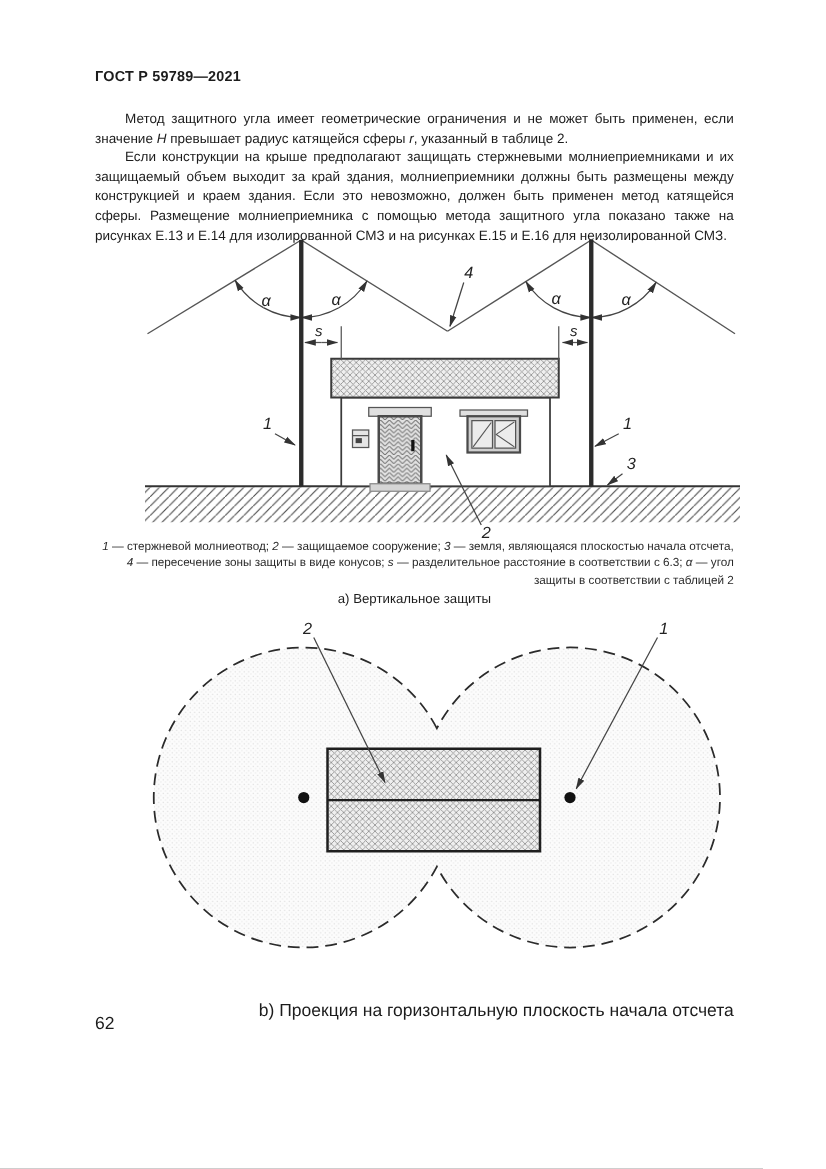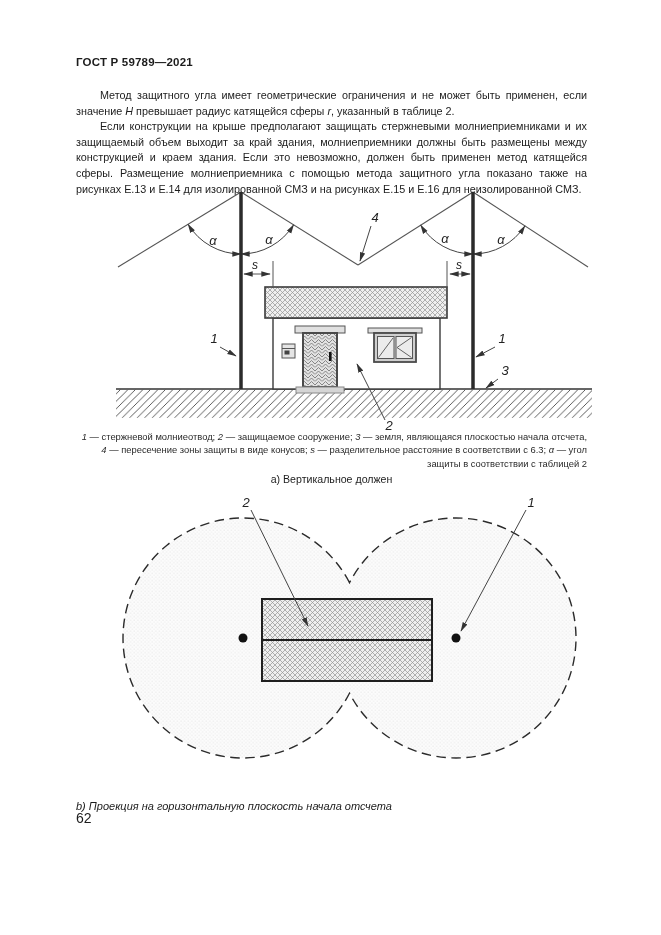--- a/index.html
+++ b/index.html
@@ -10,21 +10,21 @@
   }
   .abs{position:absolute;}
   .header{left:76px;top:56px;font-size:11.5px;font-weight:bold;letter-spacing:.2px;}
   .bodytext{left:76px;top:88px;width:511px;font-size:10.8px;line-height:15.6px;text-align:justify;}
   .bodytext p{margin:0;text-indent:24px;}
   .it{font-style:italic;}
   .legend{left:76px;top:430px;width:511px;font-size:9.4px;line-height:13.4px;text-align:right;color:#2a2a2a;}
   .subcap-a{left:76px;top:473px;width:511px;text-align:center;font-size:10.6px;}
   .note{left:76px;top:770px;width:511px;font-size:10.4px;line-height:15px;text-align:justify;}
   .note p{margin:0;text-indent:24px;}
-  .subcap-b{left:76px;top:800px;width:511px;text-align:left;font-size:11px;font-style:italic;}
+  .subcap-b{left:76px;top:800px;width:511px;text-align:right;font-size:14px;}
   .figcap{left:76px;top:816px;width:511px;text-align:center;font-size:10.4px;line-height:15px;}
   .pagenum{left:76px;top:810px;font-size:14px;}
   svg{position:absolute;left:0;}
   svg text{font-family:"Liberation Sans",sans-serif;font-style:italic;font-size:13px;fill:#222;}
   svg text.dim{font-size:12px;}
 </style>
 </head>
 <body>
 
 <div class="page">
@@ -136,21 +136,21 @@
     <text x="502" y="343" text-anchor="middle">1</text>
     <text x="505" y="375" text-anchor="middle">3</text>
     <text x="375" y="222" text-anchor="middle">4</text>
     <text x="389" y="430" text-anchor="middle">2</text>
   </svg>
 
   <div class="abs legend">
     <span class="it">1</span><span> — стержневой молниеотвод; </span><span class="it">2</span><span> — защищаемое сооружение; </span><span class="it">3</span><span> — земля, являющаяся плоскостью начала отсчета, </span><span class="it">4</span><span> — пересечение зоны защиты в виде конусов; </span><span class="it">s</span><span> — разделительное расстояние в соответствии с 6.3; </span><span class="it">α</span><span> — угол защиты в соответствии с таблицей 2</span>
   </div>
 
-  <div class="abs subcap-a">а) Вертикальное должен</div>
+  <div class="abs subcap-a">а) Вертикальное защиты</div>
 
   <svg style="top:488px;" width="661" height="300" viewBox="0 488 661 300">
     <path d="M349.5 582.7 A120 120 0 1 0 349.5 693.3 A120 120 0 1 0 349.5 582.7 Z" fill="url(#lightdots)" stroke="#2b2b2b" stroke-width="1.4" stroke-dasharray="9.5 5.5"></path>
     <rect x="262" y="599" width="170" height="82" fill="url(#xhatch)" stroke="#1f1f1f" stroke-width="2"></rect>
     <line x1="262" y1="640" x2="432" y2="640" stroke="#1f1f1f" stroke-width="1.8"></line>
     <circle cx="243" cy="638" r="4.5" fill="#111"></circle>
     <circle cx="456" cy="638" r="4.5" fill="#111"></circle>
     <g stroke="#444" stroke-width="1">
       <line x1="251" y1="510" x2="308" y2="626" marker-end="url(#arr)"></line>
       <line x1="526" y1="510" x2="461" y2="631" marker-end="url(#arr)"></line>

